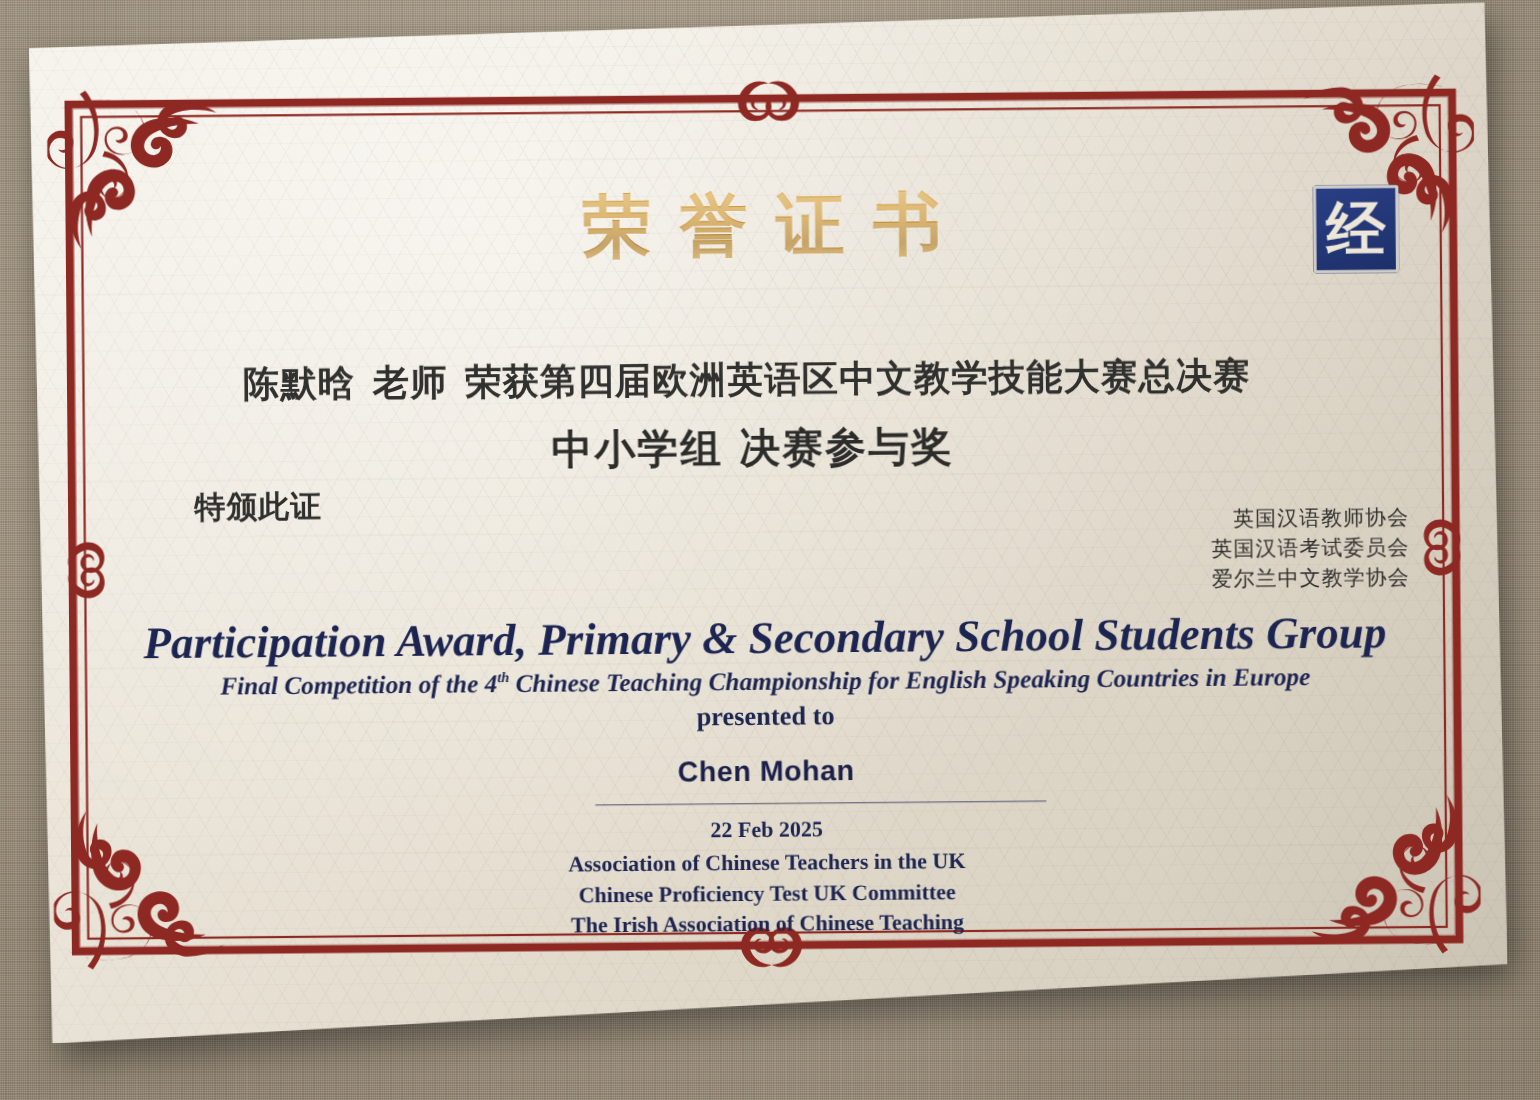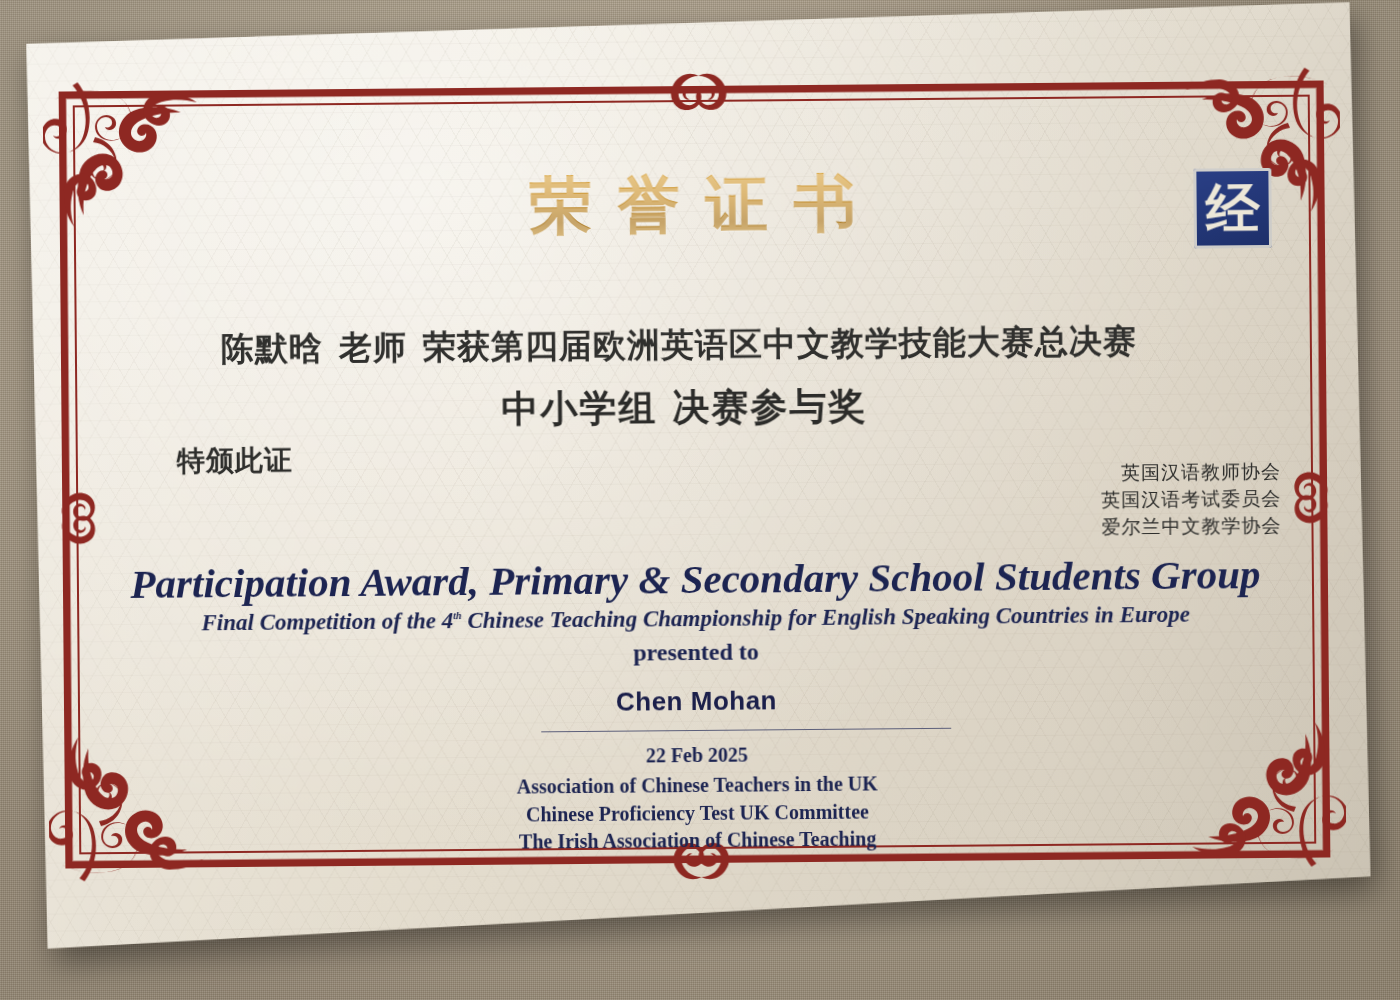--- a/index.html
+++ b/index.html
@@ -225,21 +225,21 @@
     right: 0;
     top: 488px;
     text-align: center;
     font-family: "Liberation Serif", serif;
     font-style: italic;
     font-weight: 700;
     font-size: 23px;
     color: #1c2451;
     white-space: nowrap;
   }
-  .subtitle-en sup { font-size: 10px; vertical-align: super; }
+  .subtitle-en sup { font-size: 13px; vertical-align: super; }
 
   .presented {
     position: absolute;
     left: 0; right: 0;
     top: 521px;
     text-align: center;
     font-family: "Liberation Serif", serif;
     font-weight: 700;
     font-size: 24px;
     color: #1c2451;

